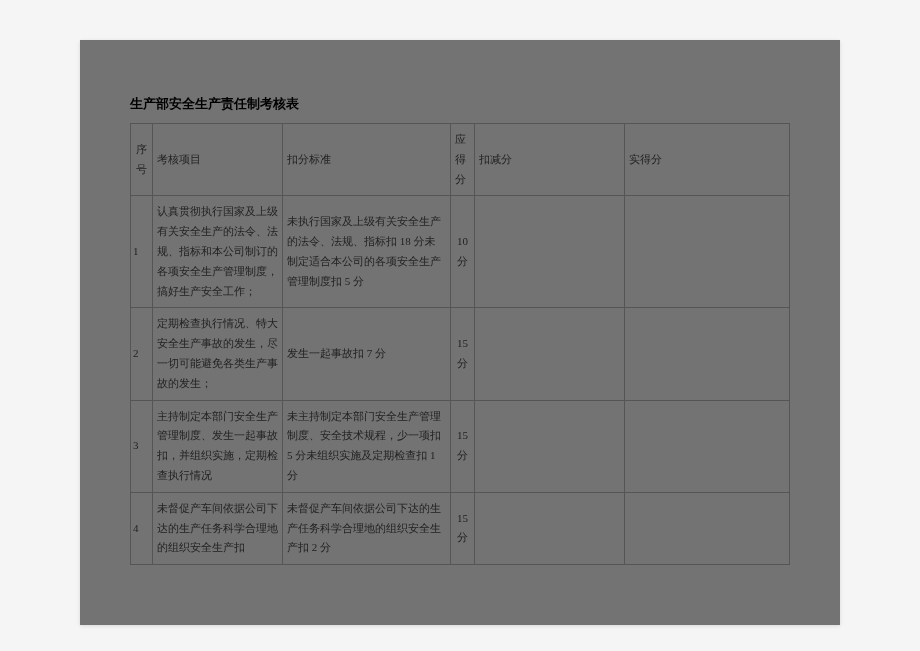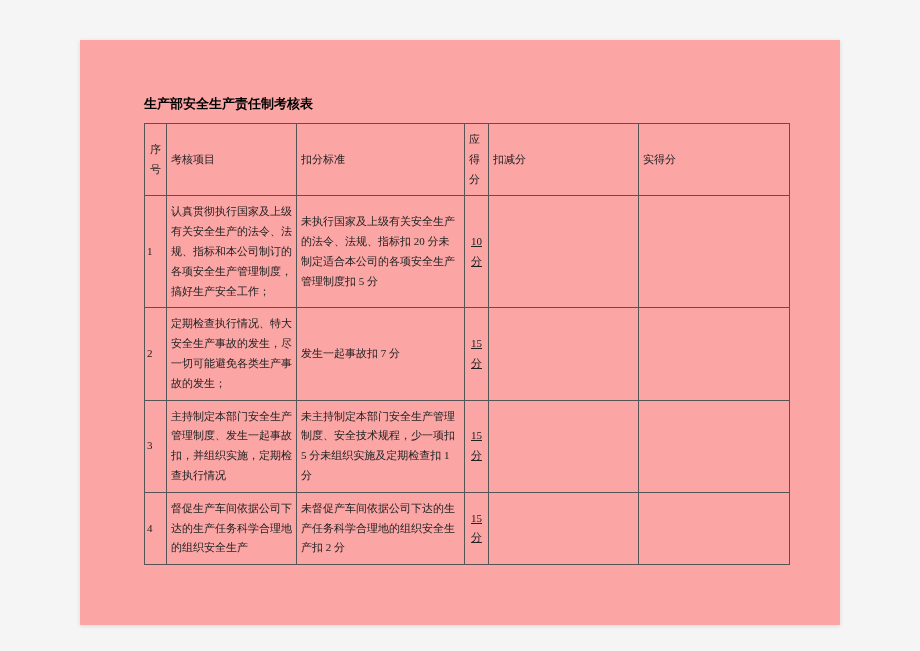--- a/index.html
+++ b/index.html
@@ -4,24 +4,24 @@
   <style>
     * { box-sizing: border-box; margin: 0; padding: 0; }
     body {
       background: #f5f5f5;
       font-family: "SimSun", "宋体", serif;
       font-size: 11px;
       color: #222;
       padding: 40px 0;
     }
     .page {
-      background: #fca5a5;
+      background: #737373;
       width: 760px;
       margin: 0 auto;
-      padding: 55px 50px 60px 64px;
+      padding: 55px 50px 60px 50px;
       box-shadow: 0 1px 4px rgba(0,0,0,0.12);
       min-height: 571px;
     }
     .title {
       font-size: 13px;
       font-weight: bold;
       margin-bottom: 10px;
       color: #000;
     }
     table {
@@ -38,21 +38,21 @@
       line-height: 1.8;
       word-break: break-all;
     }
     .col-num { width: 22px; text-align: center; }
     .col-item { width: 130px; }
     .col-criteria { width: 168px; }
     .col-score { width: 24px; }
     .col-deduct { width: 150px; }
     .col-actual { }
     td.num { text-align: left; vertical-align: middle; padding-left: 2px; }
-    td.score { text-align: center; text-decoration: underline; }
+    td.score { text-align: center; }
   </style>
 </head>
 <body>
 
 <div class="page">
   <div class="title">生产部安全生产责任制考核表</div>
   <table>
     <thead>
       <tr>
         <th class="col-num">序号</th>
@@ -60,21 +60,21 @@
         <th class="col-criteria">扣分标准</th>
         <th class="col-score">应得分</th>
         <th class="col-deduct">扣减分</th>
         <th class="col-actual">实得分</th>
       </tr>
     </thead>
     <tbody>
       <tr>
         <td class="num">1</td>
         <td>认真贯彻执行国家及上级有关安全生产的法令、法规、指标和本公司制订的各项安全生产管理制度，搞好生产安全工作；</td>
-        <td>未执行国家及上级有关安全生产的法令、法规、指标扣 20 分未制定适合本公司的各项安全生产管理制度扣 5 分</td>
+        <td>未执行国家及上级有关安全生产的法令、法规、指标扣 18 分未制定适合本公司的各项安全生产管理制度扣 5 分</td>
         <td class="score">10分</td>
         <td></td>
         <td></td>
       </tr>
       <tr>
         <td class="num">2</td>
         <td>定期检查执行情况、特大安全生产事故的发生，尽一切可能避免各类生产事故的发生；</td>
         <td>发生一起事故扣 7 分</td>
         <td class="score">15分</td>
         <td></td>
@@ -83,21 +83,21 @@
       <tr>
         <td class="num">3</td>
         <td>主持制定本部门安全生产管理制度、发生一起事故扣，并组织实施，定期检查执行情况</td>
         <td>未主持制定本部门安全生产管理制度、安全技术规程，少一项扣 5 分未组织实施及定期检查扣 1 分</td>
         <td class="score">15分</td>
         <td></td>
         <td></td>
       </tr>
       <tr>
         <td class="num">4</td>
-        <td>督促生产车间依据公司下达的生产任务科学合理地的组织安全生产</td>
+        <td>未督促产车间依据公司下达的生产任务科学合理地的组织安全生产扣</td>
         <td>未督促产车间依据公司下达的生产任务科学合理地的组织安全生产扣 2 分</td>
         <td class="score">15分</td>
         <td></td>
         <td></td>
       </tr>
     </tbody>
   </table>
 </div>
 
 </body></html>

